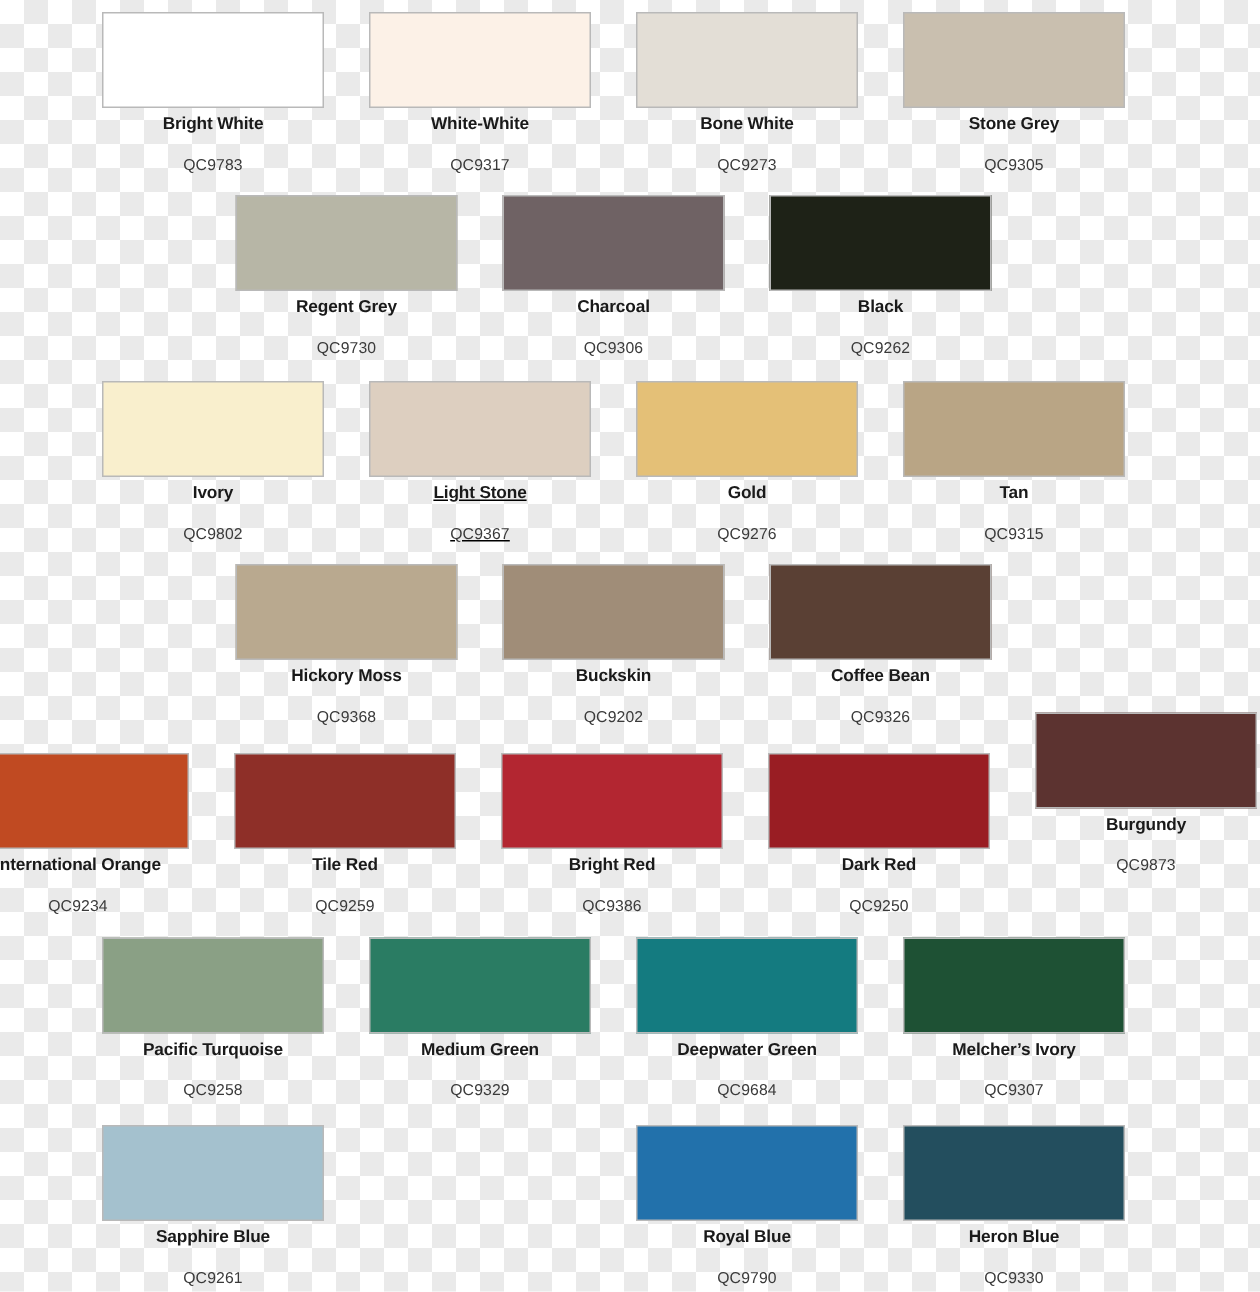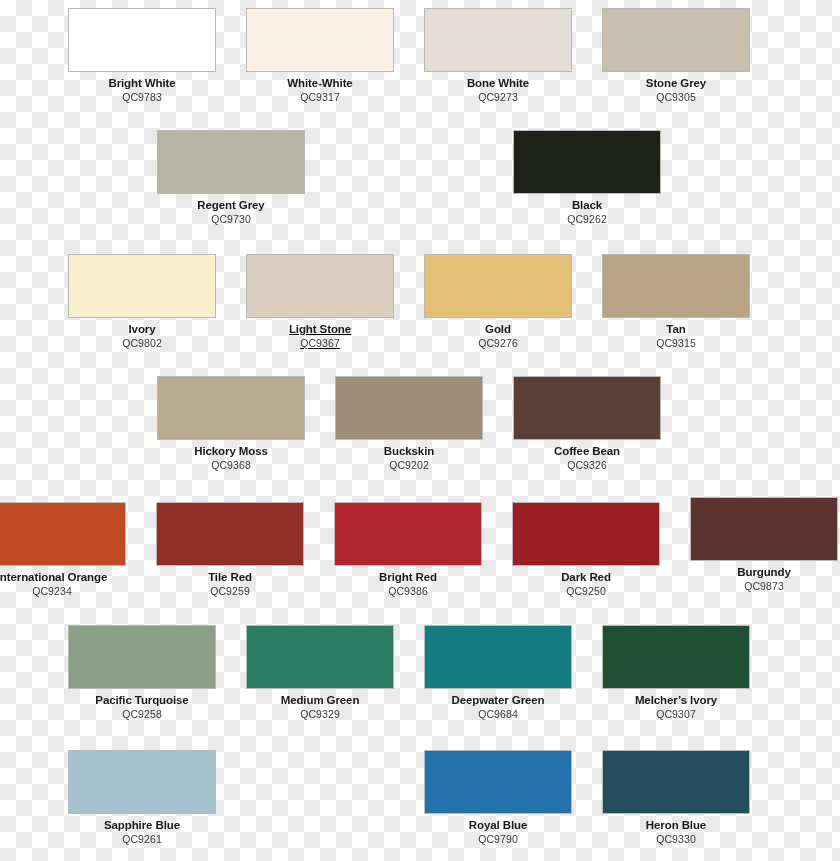--- a/index.html
+++ b/index.html
@@ -50,21 +50,21 @@
     line-height: 13px;
     white-space: nowrap;
   }
 
   .swatch-code {
     text-align: center;
     font-size: 10.5px;
     font-weight: normal;
     color: #3a3a3a;
     letter-spacing: 0.1px;
-    margin-top: 1px;
+    margin-top: 14px;
     line-height: 12px;
     white-space: nowrap;
   }
 
   
   .clip-left .swatch-name,
   .clip-left .swatch-code { text-align: center; }
 </style>
 </head>
 <body>
@@ -88,20 +88,25 @@
     <div class="swatch-cell" style="left: 602px; top: 8px;">
       <div class="swatch-chip" title="Stone Grey" style="background-color: rgb(201, 191, 175);"></div>
       <div class="swatch-name">Stone Grey</div>
       <div class="swatch-code">QC9305</div>
     </div>
     <div class="swatch-cell" style="left: 157px; top: 130px;">
       <div class="swatch-chip" title="Regent Grey" style="background-color: rgb(183, 182, 166);"></div>
       <div class="swatch-name">Regent Grey</div>
       <div class="swatch-code">QC9730</div>
     </div>
+    <div class="swatch-cell" style="left: 335px; top: 130px;">
+      <div class="swatch-chip" title="Charcoal" style="background-color: rgb(111, 98, 100);"></div>
+      <div class="swatch-name">Charcoal</div>
+      <div class="swatch-code">QC9306</div>
+    </div>
     <div class="swatch-cell" style="left: 513px; top: 130px;">
       <div class="swatch-chip" title="Black" style="background-color: rgb(30, 34, 23);"></div>
       <div class="swatch-name">Black</div>
       <div class="swatch-code">QC9262</div>
     </div>
     <div class="swatch-cell" style="left: 68px; top: 254px;">
       <div class="swatch-chip" title="Ivory" style="background-color: rgb(249, 239, 205);"></div>
       <div class="swatch-name">Ivory</div>
       <div class="swatch-code">QC9802</div>
     </div>
@@ -148,21 +153,21 @@
     <div class="swatch-cell" style="left: 334px; top: 502px;">
       <div class="swatch-chip" title="Bright Red" style="background-color: rgb(179, 38, 49);"></div>
       <div class="swatch-name">Bright Red</div>
       <div class="swatch-code">QC9386</div>
     </div>
     <div class="swatch-cell" style="left: 512px; top: 502px;">
       <div class="swatch-chip" title="Dark Red" style="background-color: rgb(153, 29, 35);"></div>
       <div class="swatch-name">Dark Red</div>
       <div class="swatch-code">QC9250</div>
     </div>
-    <div class="swatch-cell" style="left: 690px; top: 497px;">
+    <div class="swatch-cell" style="left: 690px; top: 475px;">
       <div class="swatch-chip" title="Burgundy" style="background-color: rgb(92, 51, 48);"></div>
       <div class="swatch-name">Burgundy</div>
       <div class="swatch-code">QC9873</div>
     </div>
     <div class="swatch-cell" style="left: 68px; top: 625px;">
       <div class="swatch-chip" title="Pacific Turquoise" style="background-color: rgb(138, 160, 133);"></div>
       <div class="swatch-name">Pacific Turquoise</div>
       <div class="swatch-code">QC9258</div>
     </div>
     <div class="swatch-cell" style="left: 246px; top: 625px;">

